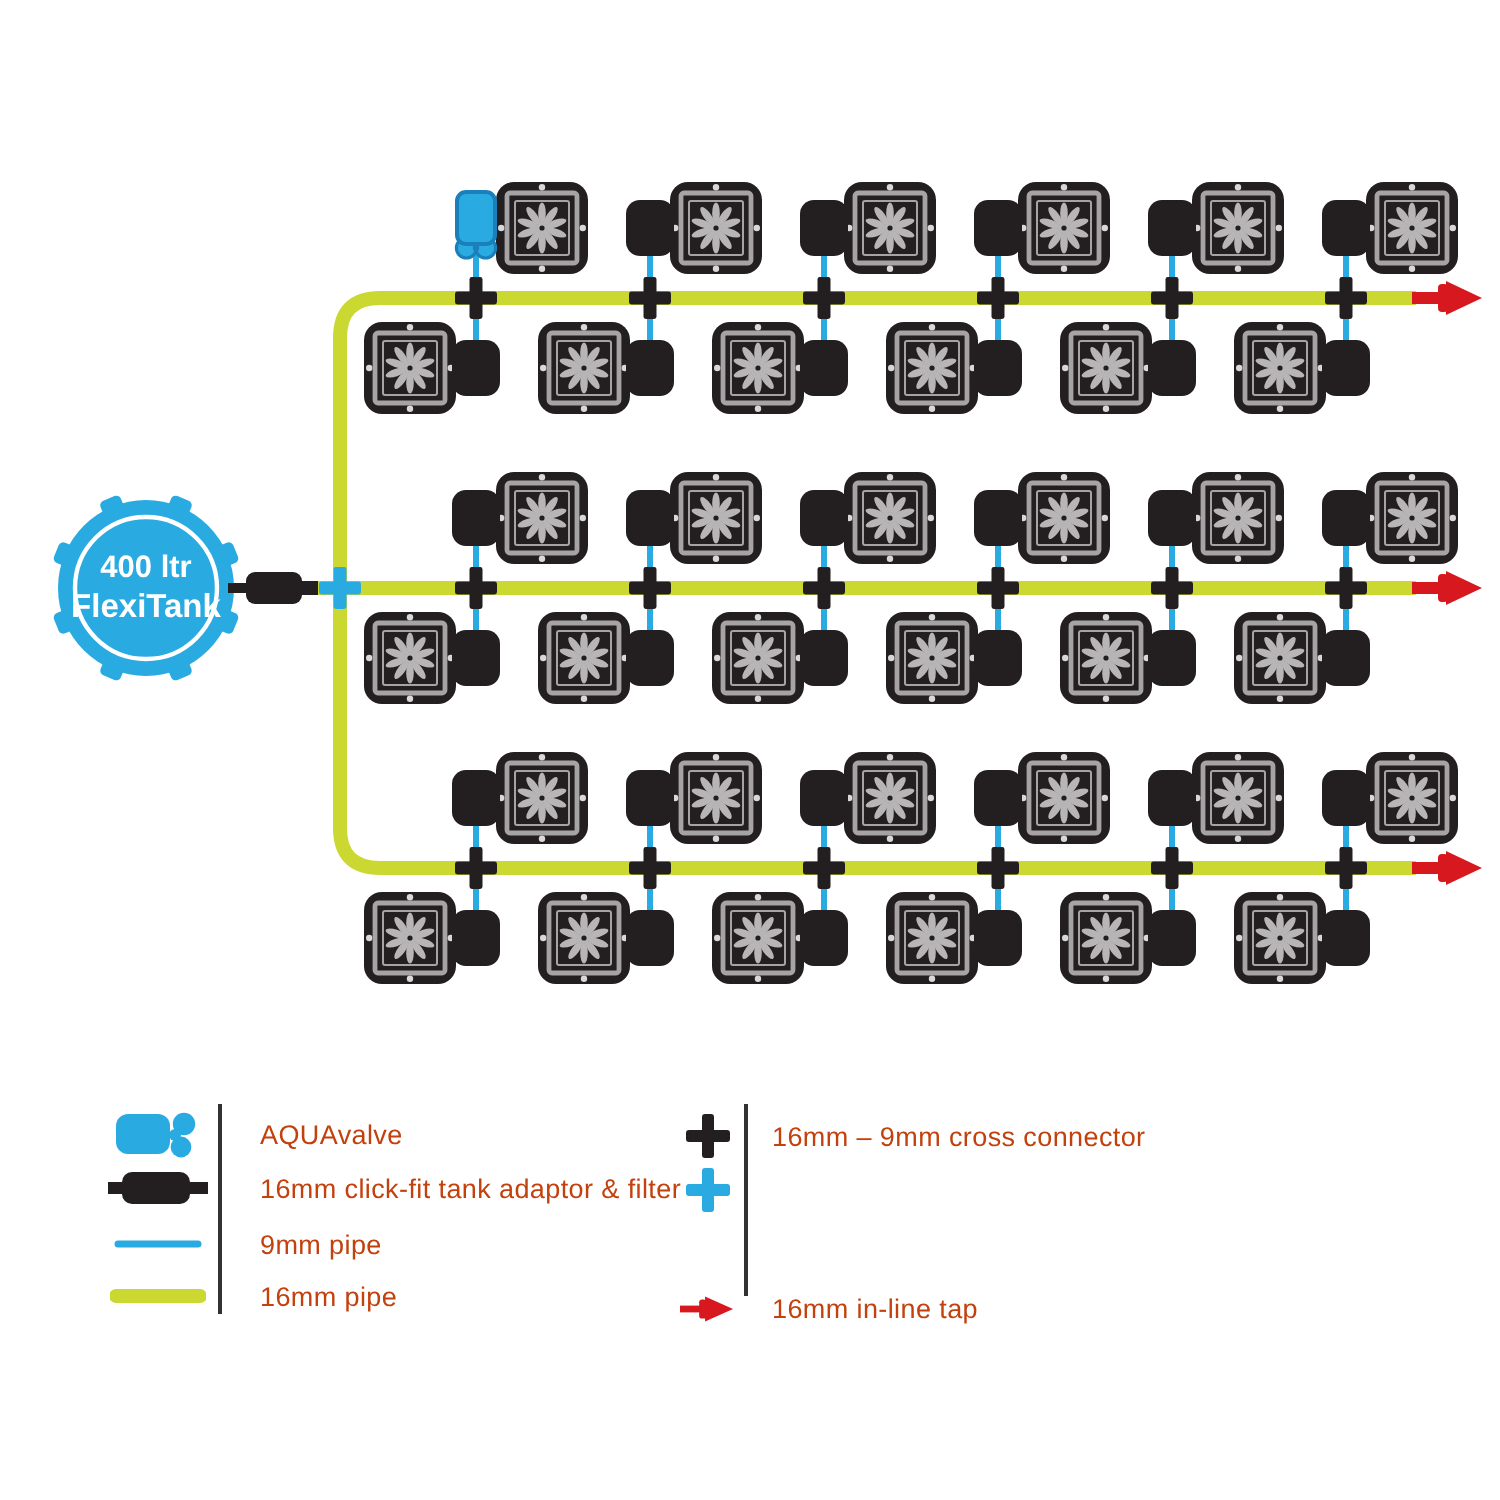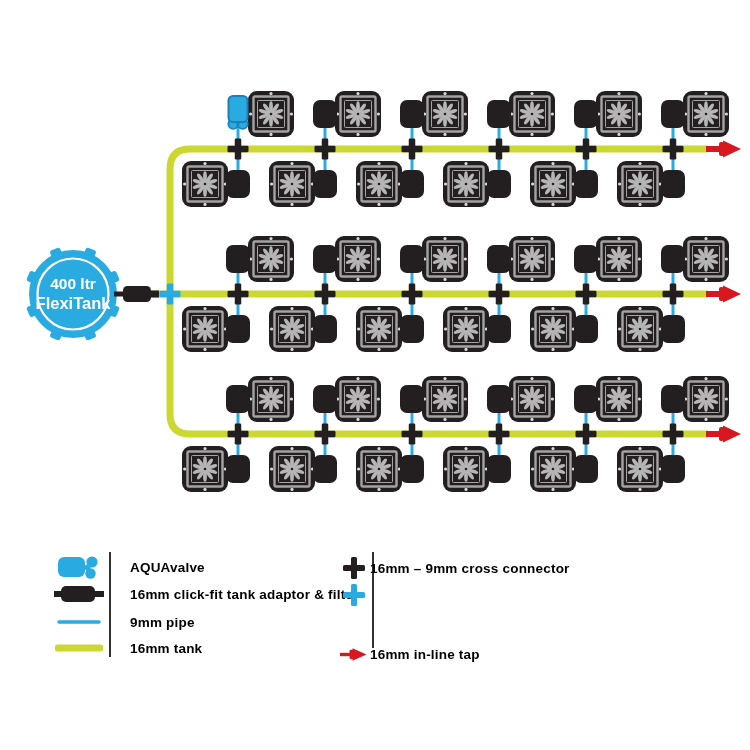--- a/index.html
+++ b/index.html
@@ -3,23 +3,23 @@
 <meta charset="utf-8">
 <style>
   html,body{margin:0;padding:0;background:#fff;}
   .canvas{position:relative;width:744px;height:750px;background:#ffffff;overflow:hidden;
           font-family:"Liberation Sans",sans-serif;}
   #diagram{position:absolute;left:0;top:0;}
   .lrow{position:absolute;display:flex;align-items:center;}
   .licon{display:flex;align-items:center;justify-content:center;}
   .licon-l{width:58px;}
   .licon-r{width:28px;}
-  .llabel{font-size:13.5px;font-weight:bold;color:#000000;letter-spacing:.2px;white-space:nowrap;}
+  .llabel{font-size:13.5px;font-weight:normal;color:#c2410c;letter-spacing:.2px;white-space:nowrap;}
   .llabel-l{margin-left:22px;}
-  .llabel-r{margin-left:2px;}
+  .llabel-r{margin-left:18px;}
   .vdiv{position:absolute;width:2px;background:#333132;}
 </style>
 </head>
 <body>
 
 <div class="canvas">
 
   <svg id="diagram" width="750" height="540" viewBox="0 0 750 540">
       <g>
         <path d="M 708,149 H 190 Q 170,149 170,169 V 414 Q 170,434 190,434 H 708" fill="none" stroke="#cbd832" stroke-width="7"></path>
@@ -1151,21 +1151,21 @@
       </span>
       <span class="llabel llabel-l">9mm pipe</span>
     </div>
 
     <div class="lrow" style="left:50px;top:638px;">
       <span class="licon licon-l">
         <svg width="48" height="20" viewBox="0 0 48 20">
           <line x1="3" y1="10" x2="45" y2="10" stroke="#cbd832" stroke-width="7" stroke-linecap="round"></line>
         </svg>
       </span>
-      <span class="llabel llabel-l">16mm tank</span>
+      <span class="llabel llabel-l">16mm pipe</span>
     </div>
 
     <div class="lrow" style="left:340px;top:556px;">
       <span class="licon licon-r">
         <svg width="24" height="24" viewBox="0 0 24 24">
           <rect x="9" y="1" width="6" height="22" rx="1.5" fill="#231f20"></rect>
           <rect x="1" y="9" width="22" height="6" rx="1.5" fill="#231f20"></rect>
         </svg>
       </span>
       <span class="llabel llabel-r">16mm – 9mm cross connector</span>

